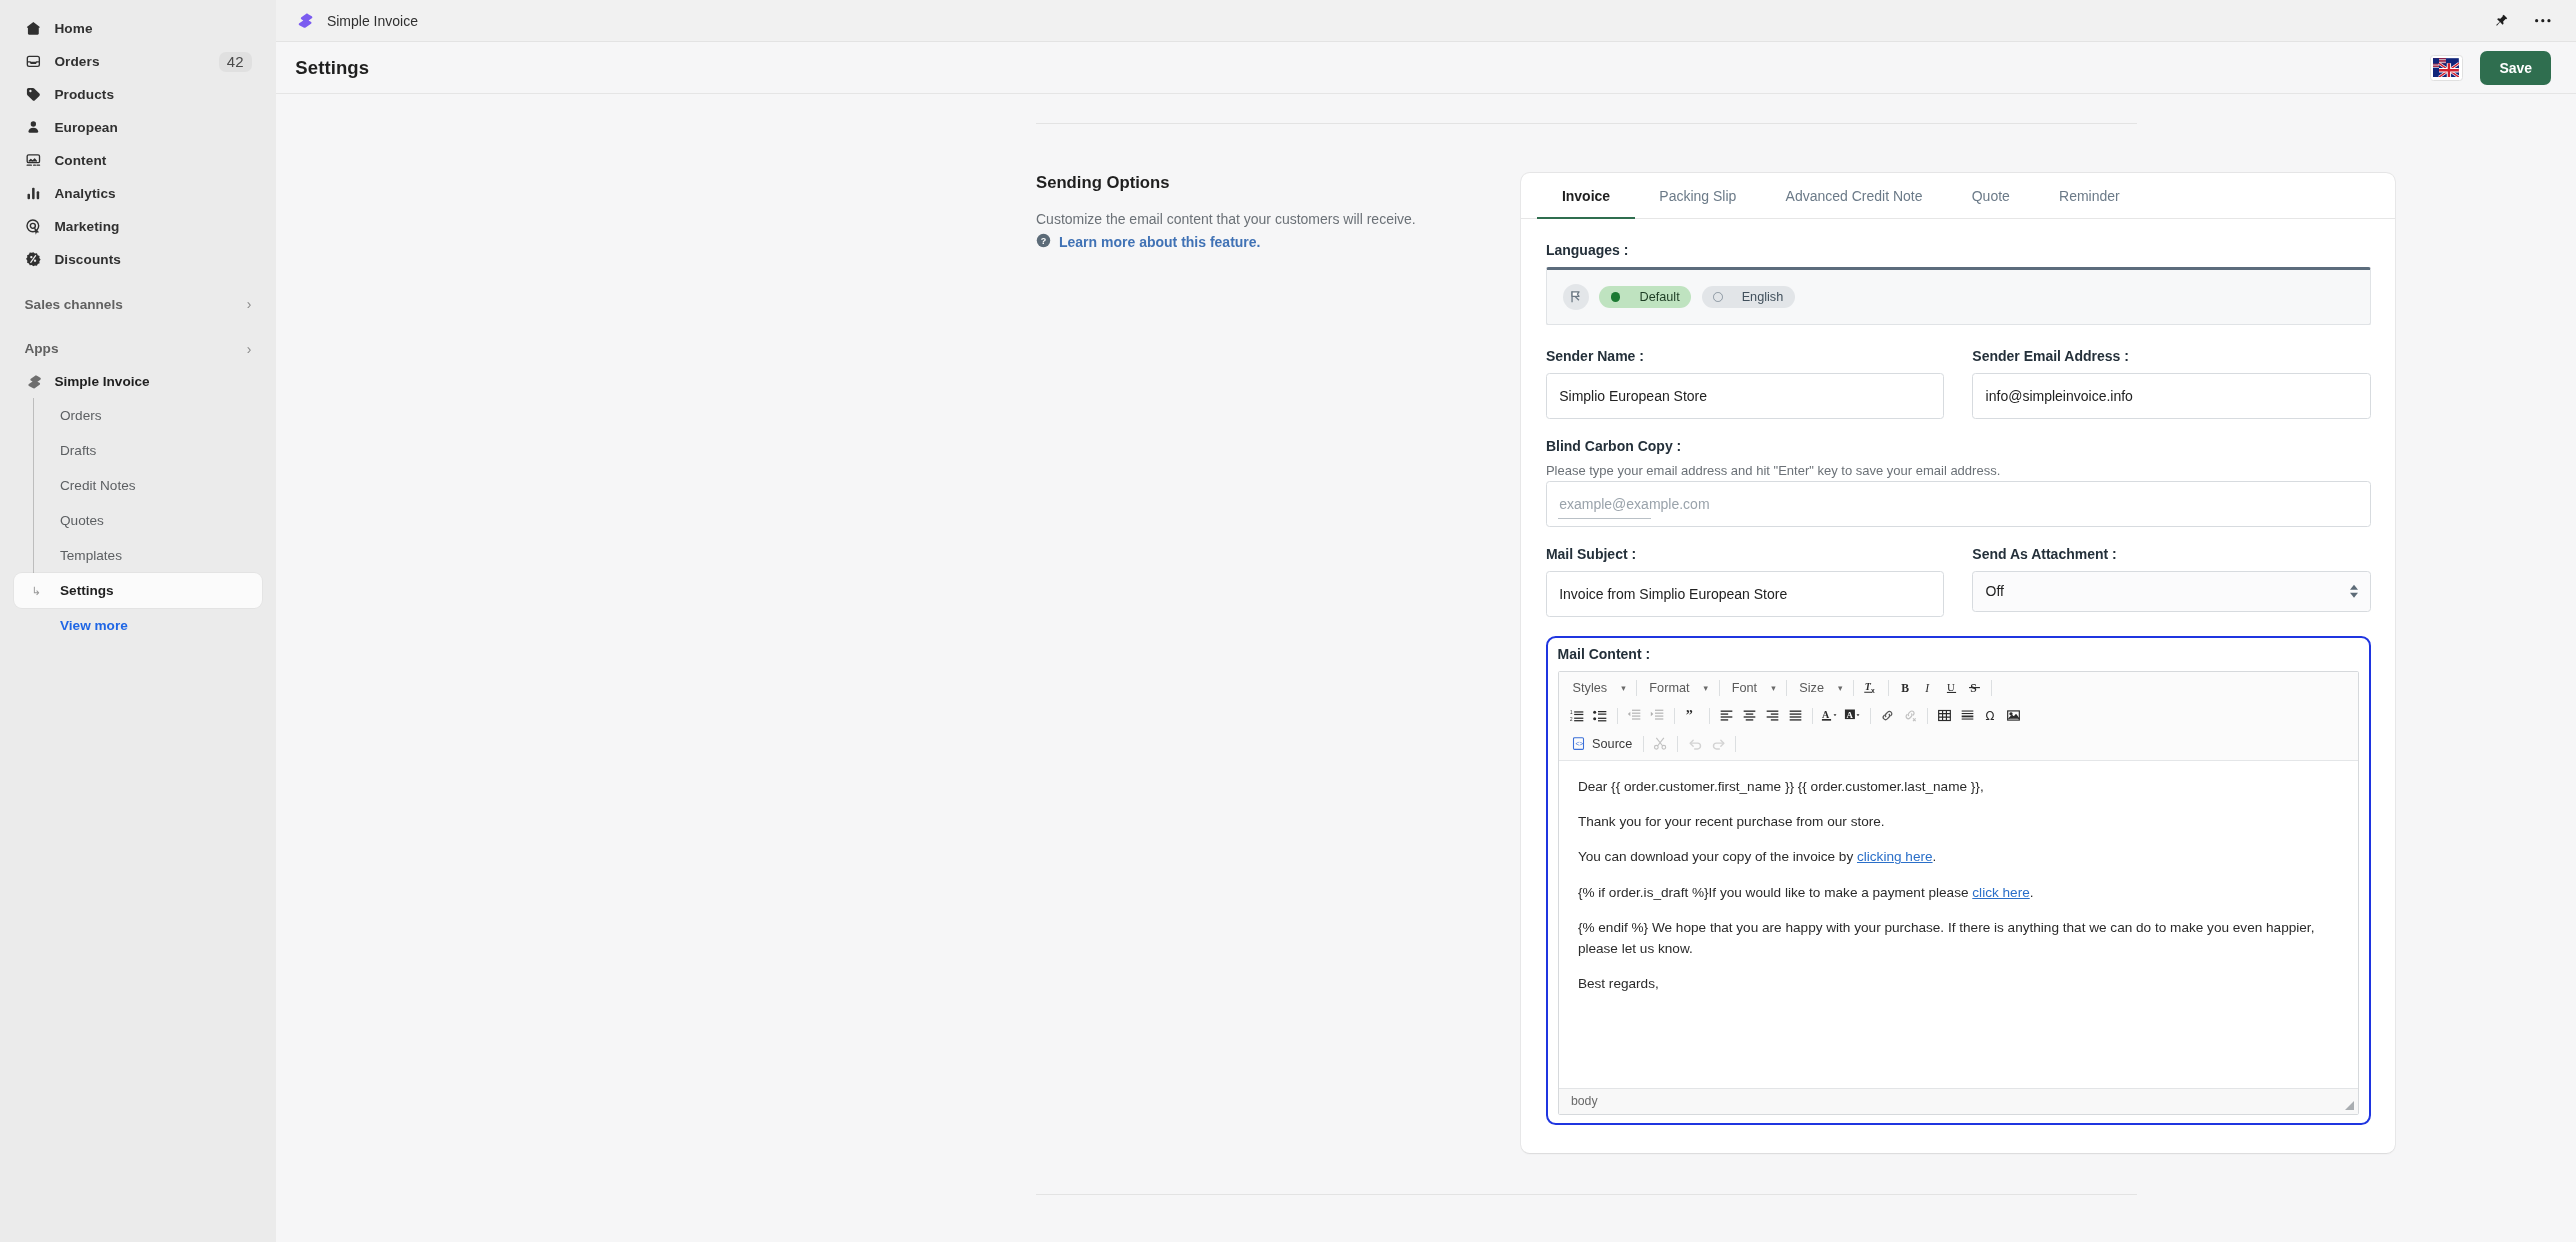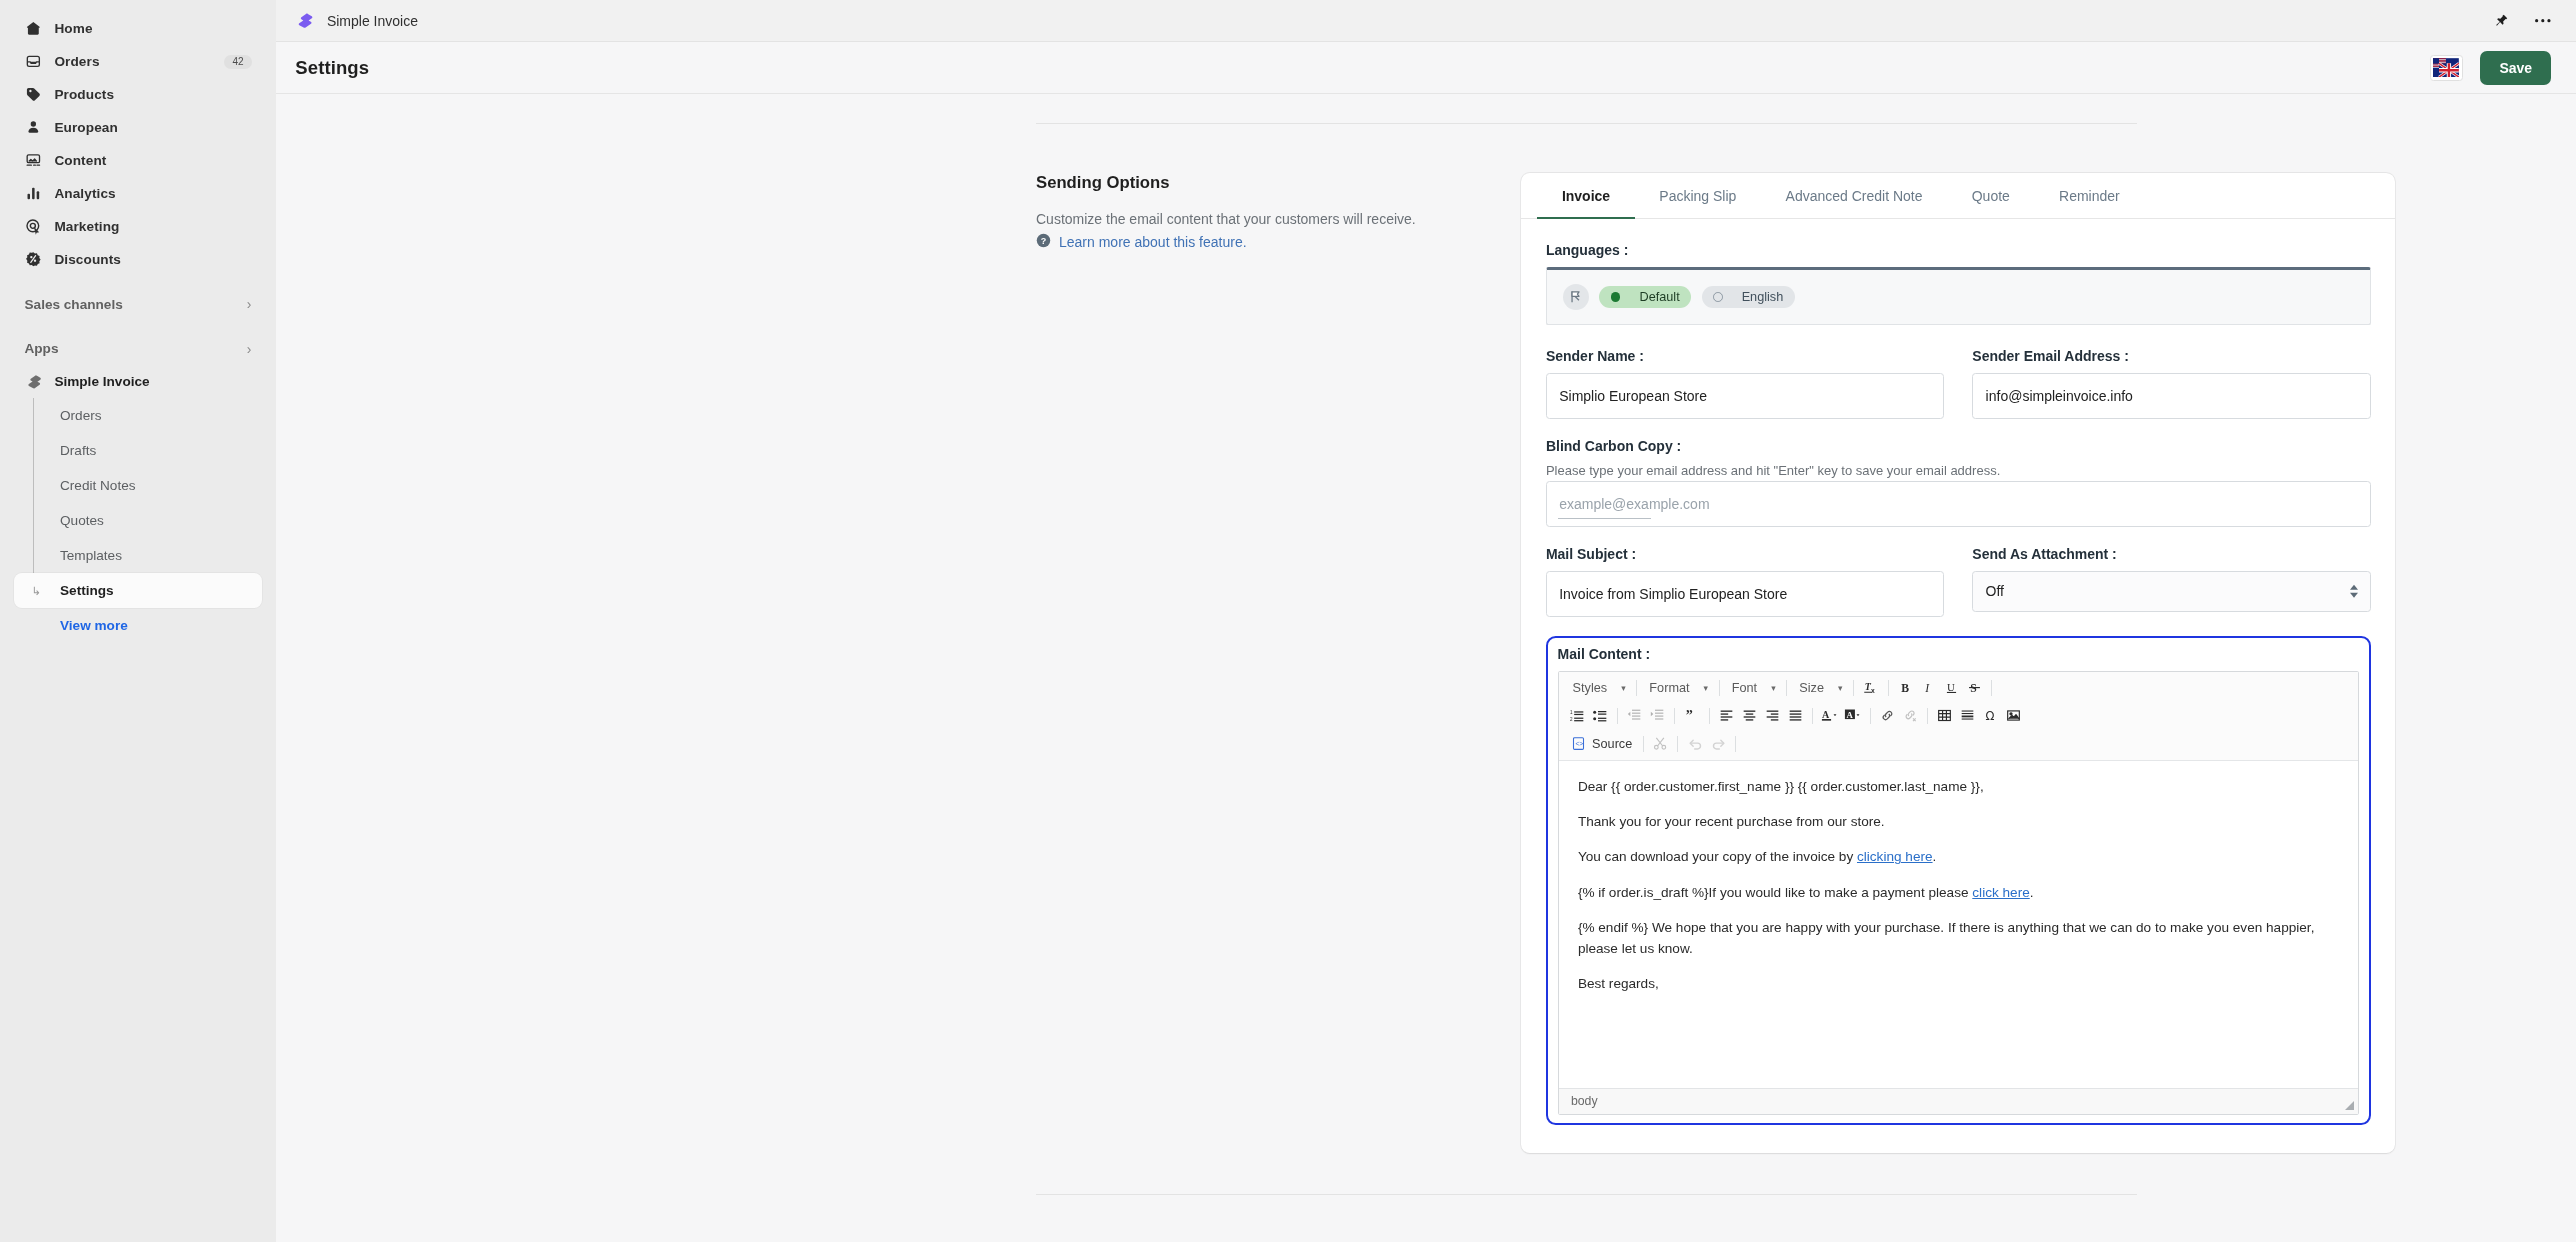--- a/index.html
+++ b/index.html
@@ -26,21 +26,21 @@
   }
   .nav-item .ico {
     width: 17.6px; height: 17.6px; margin-right: 12.3px;
     display: flex; align-items: center; justify-content: center;
     flex: 0 0 17.6px;
   }
   .nav-item .ico svg { width: 16.7px; height: 16.7px; display:block; }
   .nav-item .lbl { font-size: 13.6px; color: #303030; font-weight: 600; letter-spacing: 0.1px;}
   .nav-item .badge {
     margin-left: auto; background: #e0e0e0; color: #4a4a4a;
-    font-size: 10px; border-radius: 7px; padding: 1.8px 8px; font-weight: 500;
+    font-size: 15px; border-radius: 7px; padding: 1.8px 8px; font-weight: 500;
   }
   .section-row {
     display: flex; align-items: center;
     height: 33px; padding: 0 10.5px; margin-top: 11.4px;
     cursor: pointer; border-radius: 7px;
   }
   .section-row .lbl { font-size: 13.6px; color: #616161; font-weight: 600; }
   .section-row .chev { margin-left: auto; color: #8a8a8a; font-size: 14px; line-height: 1; }
 
   .app-block { position: relative; }
@@ -90,21 +90,21 @@
 
   .content { flex: 1; overflow: hidden; position: relative; }
   .divider-top { position: absolute; left: 760px; right: 439px; top: 29px; height: 0.9px; background: #e3e3e3; }
   .divider-bot { position: absolute; left: 760px; right: 439px; top: 1100px; height: 0.9px; background: #e3e3e3; }
 
   .layout { display: flex; padding: 79px 0 0 0; }
   .left-col { width: 466px; margin-left: 760px; padding-right: 53px; }
   .left-col h2 { font-size: 16.7px; color: #1f1f1f; font-weight: 700; margin-bottom: 16px;}
   .left-col p { font-size: 14px; color: #6b7177; line-height: 1.45; margin-bottom: 4px;}
   .learn { display: flex; align-items: center; gap: 8px; cursor: pointer; }
-  .learn a { color: #4072b5; font-size: 14px; text-decoration: none; }
+  .learn a { color: #4072b5; font-size: 14px; text-decoration: none; font-weight: bold; }
 
   .card {
     width: 874px; background: #fff; border-radius: 8.8px;
     box-shadow: 0 0 0 0.9px rgba(0,0,0,.05), 0 0.9px 1.8px rgba(0,0,0,.07);
     margin-left: 19.3px; overflow: hidden;
   }
   .tabs { display: flex; padding: 0 16px; border-bottom: 0.9px solid #e6e6e6; }
   .tab {
     padding: 15px 24.6px 13px 24.6px; font-size: 14px; color: #6b7a88; cursor: pointer;
     border-bottom: 2.6px solid transparent; margin-bottom: -0.9px;

